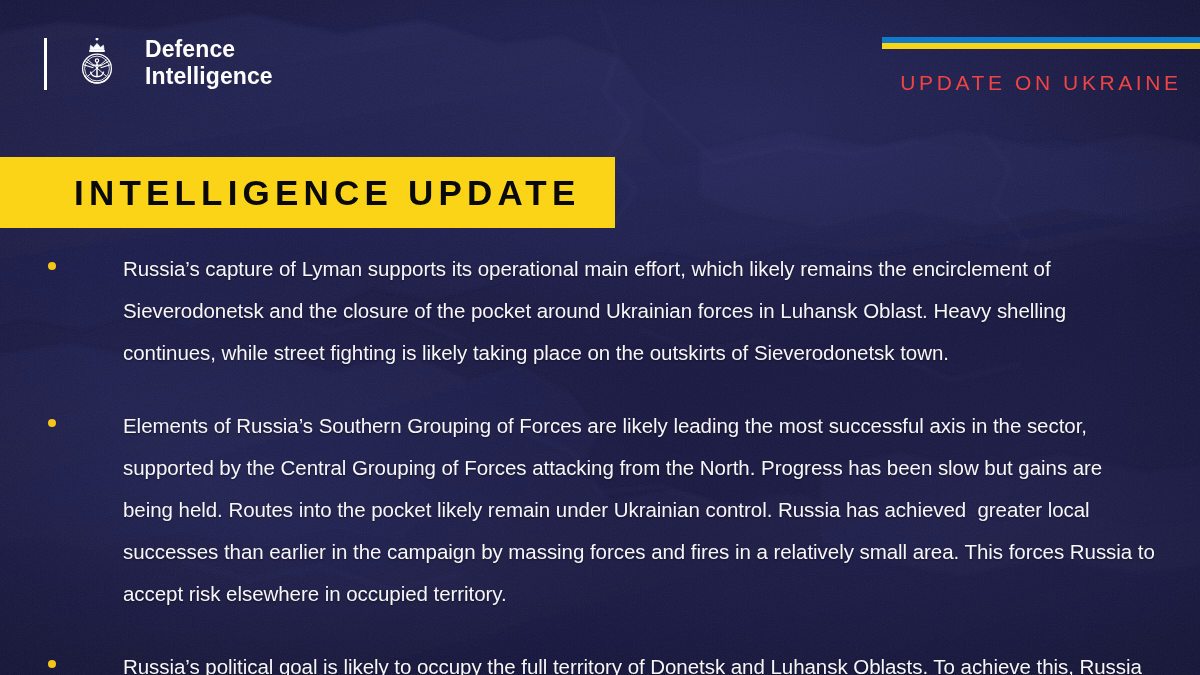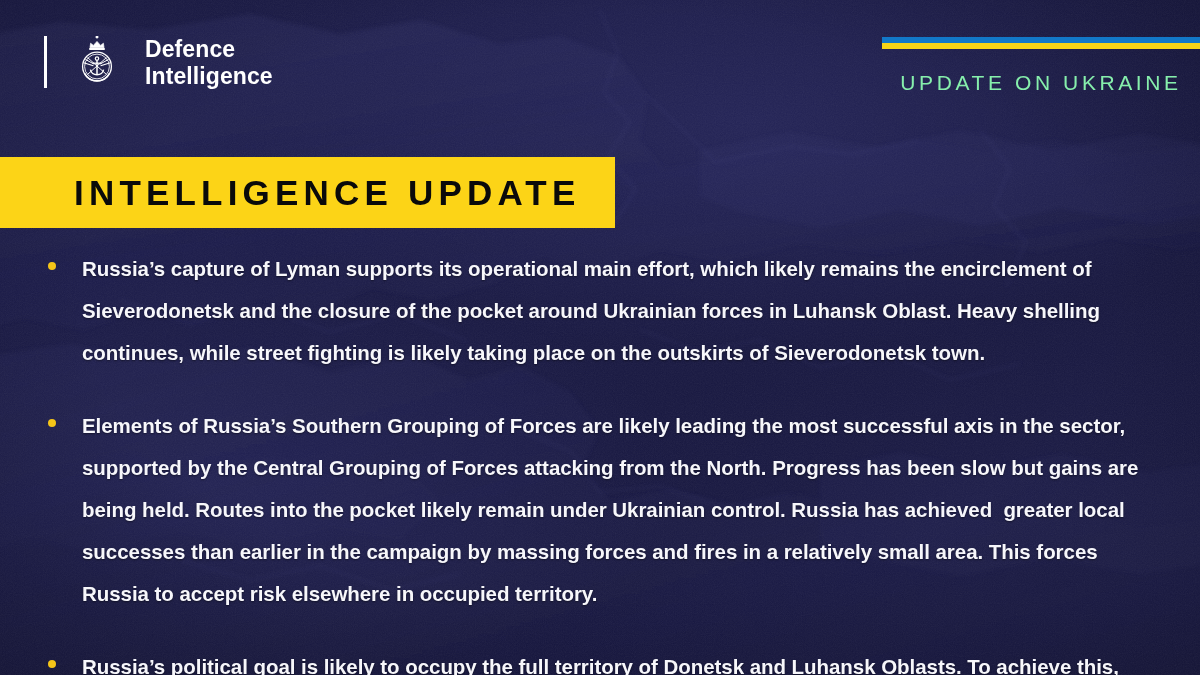--- a/index.html
+++ b/index.html
@@ -45,21 +45,21 @@
     opacity: 0.35;
     pointer-events: none;
   }
 
   
   .brand {
     position: absolute;
     left: 44px;
     top: 36px;
     display: flex;
-    align-items: flex-start;
+    align-items: flex-end;
     gap: 12px;
     z-index: 5;
   }
   .brand-rule {
     width: 3px;
     height: 52px;
     background: #ffffff;
     margin-right: 16px;
     flex: none;
   }
@@ -89,21 +89,21 @@
   }
   .flagbar .blue { height: 6px; background: #1278C8; }
   .flagbar .yellow { height: 6px; background: #F7D417; }
 
   .update-label {
     position: absolute;
     left: 882px;
     top: 71px;
     width: 318px;
     text-align: center;
-    color: #86efac;
+    color: #ef4444;
     font-size: 21px;
     font-weight: 400;
     letter-spacing: 3.6px;
     z-index: 5;
     white-space: nowrap;
   }
   .update-date {
     position: absolute;
     left: 882px;
     top: 114px;
@@ -159,24 +159,25 @@
     top: 14px;
     width: 8px;
     height: 8px;
     border-radius: 50%;
     background: #F5C518;
   }
   .bullet-text {
     color: #f7f7fb;
     font-size: 20.5px;
     line-height: 42px;
-    font-weight: 700;
+    font-weight: 400;
     letter-spacing: -0.05px;
     text-shadow: 0 1px 2px rgba(0,0,0,0.45);
     white-space: pre-wrap;
+    margin-left: 41px;
   }
 </style>
 </head>
 <body>
 
 <div id="poster">
 
   <div class="bg-base"></div>
 
   <svg class="bg-map" viewBox="0 0 1200 675" preserveAspectRatio="none" aria-hidden="true">

